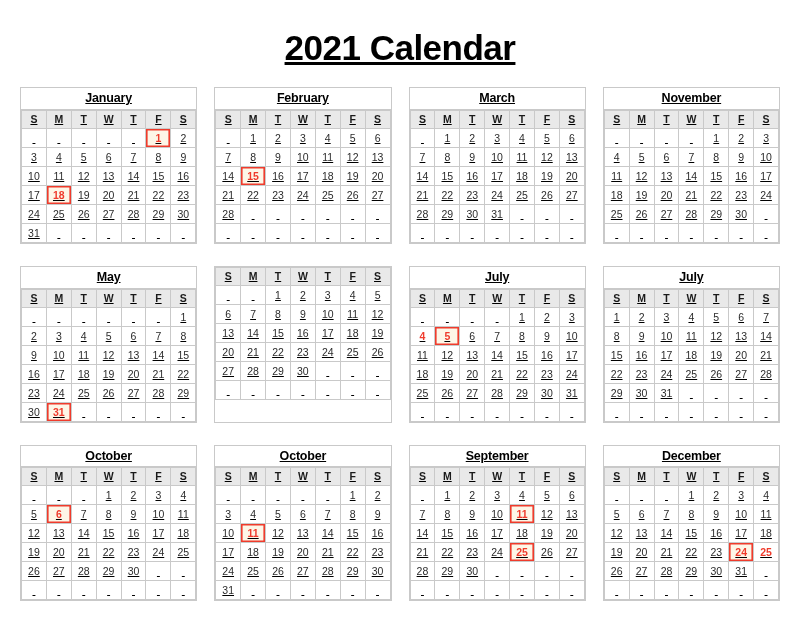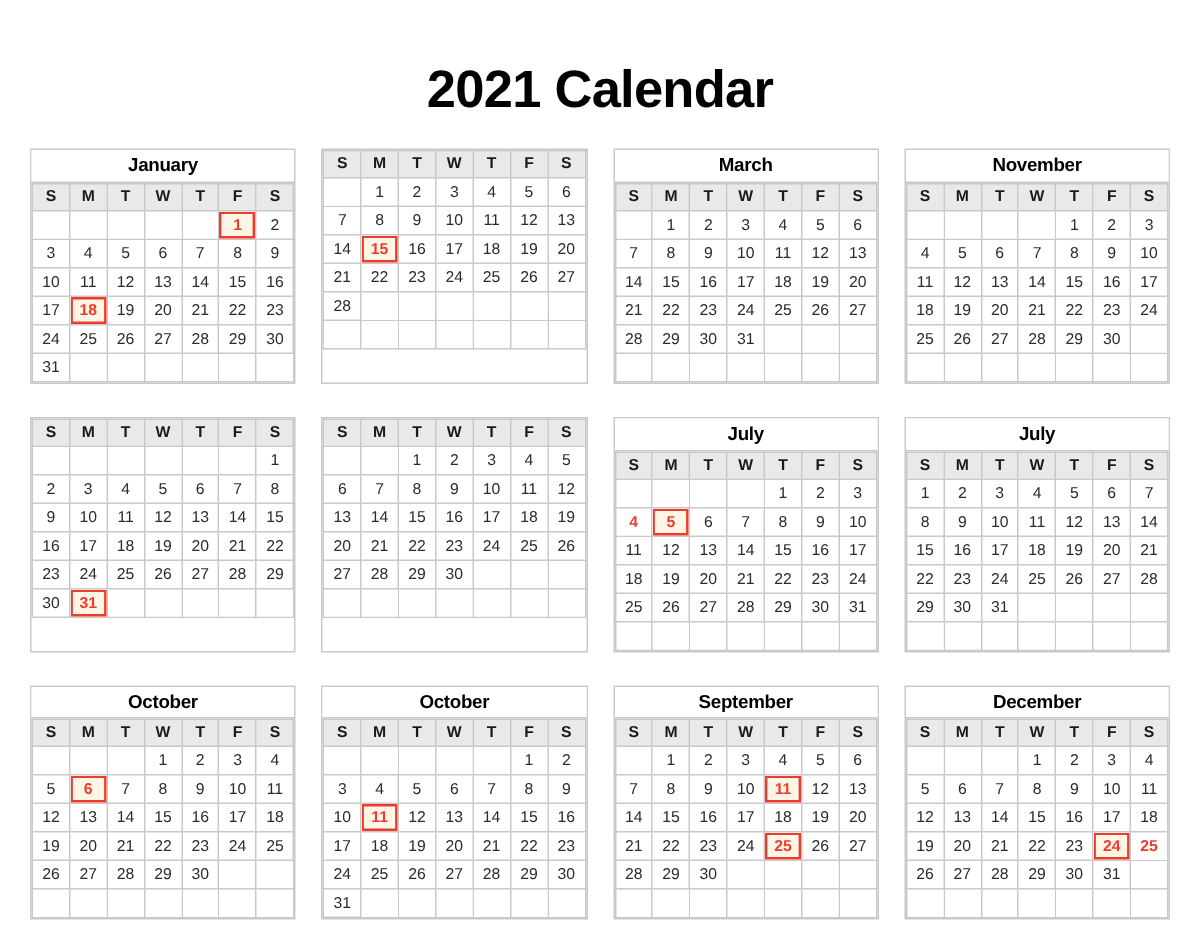--- a/index.html
+++ b/index.html
@@ -11,21 +11,22 @@
     height: 618px;
     background: #ffffff;
     font-family: "Liberation Sans", "DejaVu Sans", sans-serif;
     overflow: hidden;
   }
   #page {
     width: 800px;
     height: 618px;
     position: relative;
     box-sizing: border-box;
-    padding: 12px 20px;
+    padding: 0 20px;
+    text-decoration: underline;
   }
   #page-title {
     text-align: center;
     font-size: 35px;
     font-weight: bold;
     letter-spacing: -0.5px;
     color: #000000;
     margin: 0;
     padding-top: 30px;
     padding-bottom: 22px;
@@ -171,20 +172,21 @@
               <td class="empty">&nbsp;</td>
               <td class="empty">&nbsp;</td>
               <td class="empty">&nbsp;</td>
               <td class="empty">&nbsp;</td>
               <td class="empty">&nbsp;</td>
             </tr>
           </tbody>
         </table>
       </div>
       <div class="month-block">
+        <div class="month-title">February</div>
         <table class="month-table">
           <thead>
             <tr>
               <th>S</th>
               <th>M</th>
               <th>T</th>
               <th>W</th>
               <th>T</th>
               <th>F</th>
               <th>S</th>
@@ -386,20 +388,21 @@
               <td class="empty">&nbsp;</td>
               <td class="empty">&nbsp;</td>
               <td class="empty">&nbsp;</td>
               <td class="empty">&nbsp;</td>
               <td class="empty">&nbsp;</td>
             </tr>
           </tbody>
         </table>
       </div>
       <div class="month-block">
+        <div class="month-title">May</div>
         <table class="month-table">
           <thead>
             <tr>
               <th>S</th>
               <th>M</th>
               <th>T</th>
               <th>W</th>
               <th>T</th>
               <th>F</th>
               <th>S</th>

